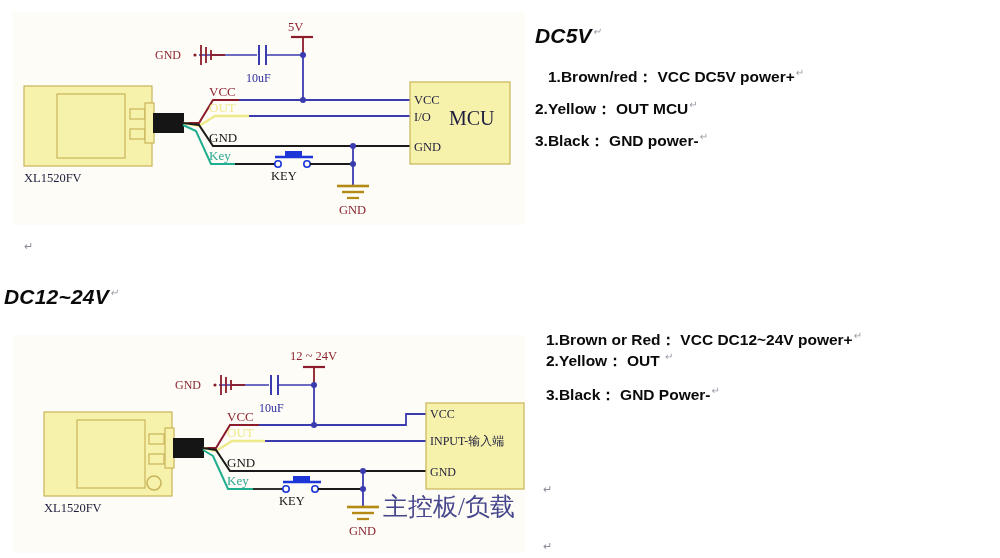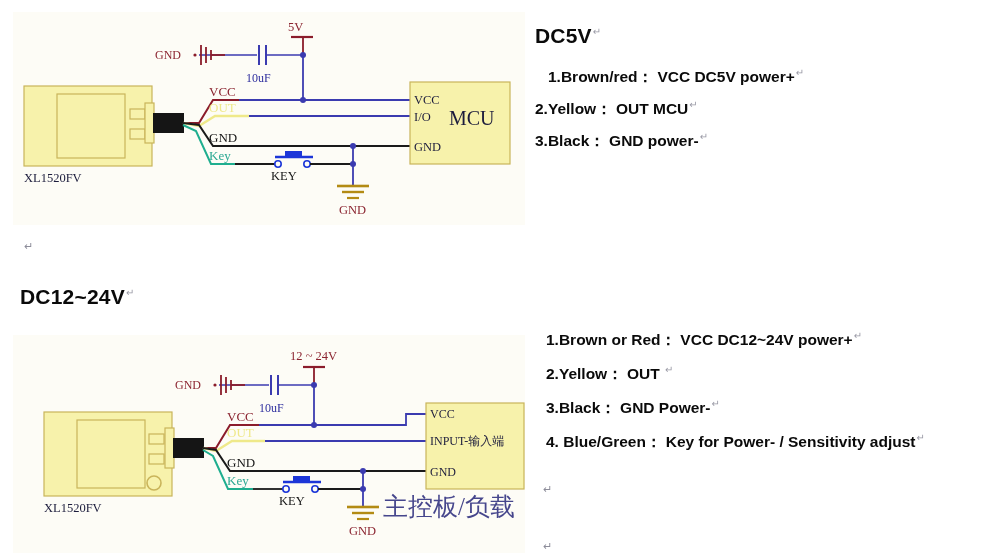--- a/index.html
+++ b/index.html
@@ -7,20 +7,21 @@
     width:1000px;height:558px;position:relative;overflow:hidden;
     font-family:"Liberation Sans", sans-serif;
   }
   .panel{position:absolute;background:#fdfcf6;}
   .diag{position:absolute;left:0;top:0;width:100%;height:100%;}
   .txtcol{position:absolute;}
   .heading{
     font-family:"Liberation Sans", sans-serif;
     font-weight:bold;font-size:21px;color:#0a0a0a;letter-spacing:.2px;
     white-space:nowrap;
+    font-style:italic;
   }
   .bullet{
     font-family:"Liberation Sans", sans-serif;
     font-weight:bold;font-size:15.5px;color:#0a0a0a;white-space:nowrap;
   }
   .pilcrow{
     position:absolute;color:#8d8d9a;font-size:11px;
     font-family:"Liberation Serif", serif;
   }
   .ret{color:#9a9aa6;font-size:10px;font-weight:normal;vertical-align:super;margin-left:1px;}
@@ -108,21 +109,21 @@
   <div class="bullet" style="margin-top:11px;">
     <span>2.Yellow： OUT MCU</span><span class="ret">↵</span>
   </div>
   <div class="bullet" style="margin-top:11px;">
     <span>3.Black： GND power-</span><span class="ret">↵</span>
   </div>
 </div>
 
 <div class="pilcrow" style="left:24px;top:240px;">↵</div>
 
-<div class="heading" style="position:absolute;left:20px;top:285px;">
+<div class="heading" style="position:absolute;left:4px;top:285px;">
   <span>DC12~24V</span><span class="ret">↵</span>
 </div>
 
 <div class="panel" style="left:13px;top:335px;width:512px;height:218px;">
   <svg class="diag" viewBox="0 0 512 218">
 
     <rect x="31" y="77" width="128" height="84" fill="#f7f2ab" stroke="#c9b45a" stroke-width="1.2"></rect>
     <rect x="64" y="85" width="68" height="68" fill="#f7f2ab" stroke="#c9b45a" stroke-width="1.2"></rect>
     <rect x="136" y="99" width="15" height="10" fill="#f7f2ab" stroke="#c9b45a" stroke-width="1.2"></rect>
     <rect x="136" y="119" width="15" height="10" fill="#f7f2ab" stroke="#c9b45a" stroke-width="1.2"></rect>
@@ -186,25 +187,22 @@
     <text x="417" y="110" font-size="12" fill="#1c1c3c">INPUT-输入端</text>
     <text x="417" y="141" font-size="12" fill="#1c1c3c">GND</text>
     <text x="370" y="180" font-size="25" fill="#46468c">主控板/负载</text>
   </svg>
 </div>
 
 <div class="txtcol" style="left:546px;top:330px;width:450px;">
   <div class="bullet">
     <span>1.Brown or Red： VCC DC12~24V power+</span><span class="ret">↵</span>
   </div>
-  <div class="bullet" style="margin-top:13px;">
+  <div class="bullet" style="">
     <span>2.Yellow： OUT </span><span class="ret">↵</span>
   </div>
   <div class="bullet" style="margin-top:13px;">
     <span>3.Black： GND Power-</span><span class="ret">↵</span>
   </div>
-  <div class="bullet" style="margin-top:13px;">
-    <span>4. Blue/Green： Key for Power- / Sensitivity adjust</span><span class="ret">↵</span>
-  </div>
 </div>
 
 <div class="pilcrow" style="left:543px;top:483px;">↵</div>
 <div class="pilcrow" style="left:543px;top:540px;">↵</div>
 
 </body></html>

